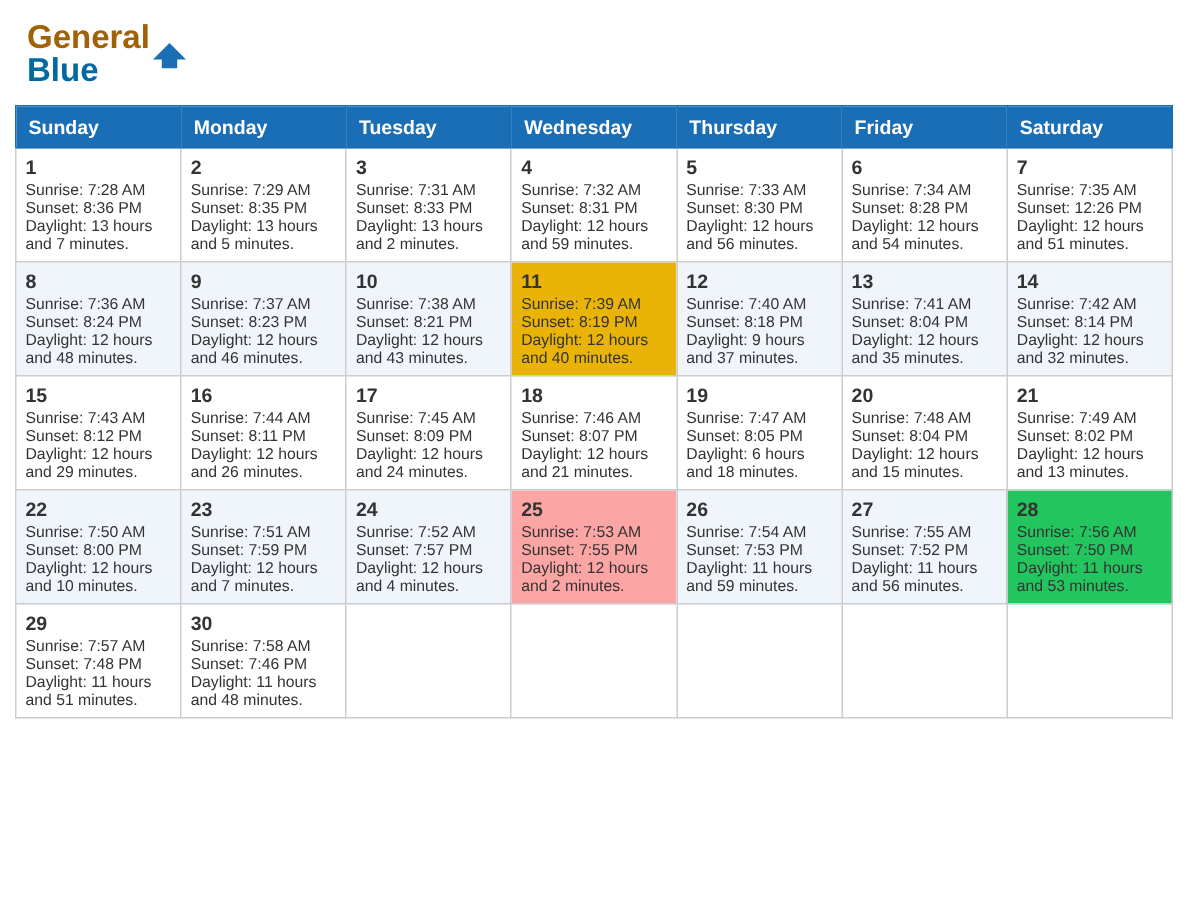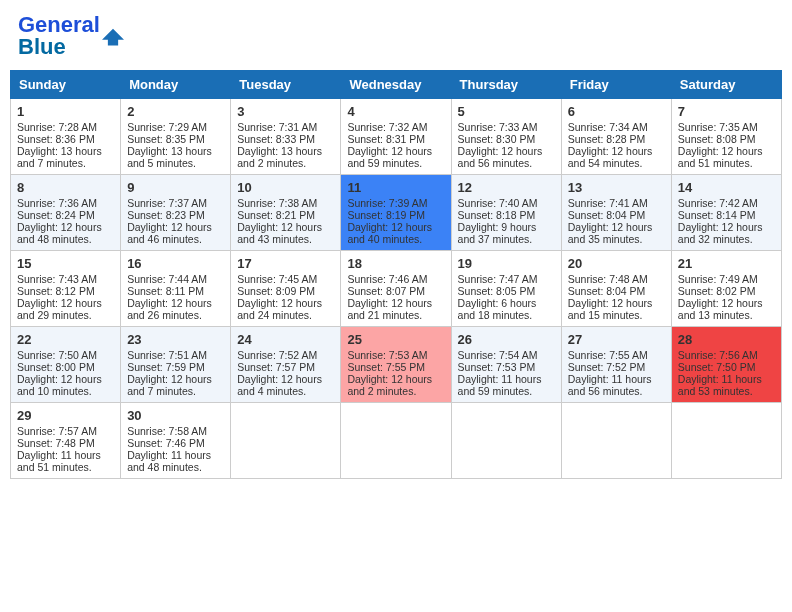--- a/index.html
+++ b/index.html
@@ -20,21 +20,21 @@
     .logo {
       display: flex;
       align-items: center;
     }
     .logo-text {
       font-size: 22px;
       font-weight: bold;
       color: #333;
       line-height: 1;
     }
-    .logo-text span { color: #1d4ed8; }
+    .logo-text span { color: #a16207; }
     .logo-icon {
       width: 22px;
       height: 22px;
       margin-left: 2px;
     }
     .title-block { text-align: right; }
     .month-title {
       font-size: 32px;
       font-weight: bold;
       color: #333;
@@ -142,21 +142,21 @@
         </td>
         <td>
           <span class="day-num">6</span>
           <div>Sunrise: 7:34 AM</div>
           <div>Sunset: 8:28 PM</div>
           <div>Daylight: 12 hours and 54 minutes.</div>
         </td>
         <td>
           <span class="day-num">7</span>
           <div>Sunrise: 7:35 AM</div>
-          <div>Sunset: 8:08 PM</div>
+          <div>Sunset: 12:26 PM</div>
           <div>Daylight: 12 hours and 51 minutes.</div>
         </td>
       </tr>
       <tr>
         <td style="background: rgb(240, 245, 251);">
           <span class="day-num">8</span>
           <div>Sunrise: 7:36 AM</div>
           <div>Sunset: 8:24 PM</div>
           <div>Daylight: 12 hours and 48 minutes.</div>
         </td>
@@ -165,21 +165,21 @@
           <div>Sunrise: 7:37 AM</div>
           <div>Sunset: 8:23 PM</div>
           <div>Daylight: 12 hours and 46 minutes.</div>
         </td>
         <td style="background: rgb(240, 245, 251);">
           <span class="day-num">10</span>
           <div>Sunrise: 7:38 AM</div>
           <div>Sunset: 8:21 PM</div>
           <div>Daylight: 12 hours and 43 minutes.</div>
         </td>
-        <td style="background: #3b82f6; margin-left: 24px;">
+        <td style="background: #eab308; margin-left: 24px;">
           <span class="day-num">11</span>
           <div>Sunrise: 7:39 AM</div>
           <div>Sunset: 8:19 PM</div>
           <div>Daylight: 12 hours and 40 minutes.</div>
         </td>
         <td style="background: rgb(240, 245, 251);">
           <span class="day-num">12</span>
           <div>Sunrise: 7:40 AM</div>
           <div>Sunset: 8:18 PM</div>
           <div>Daylight: 9 hours and 37 minutes.</div>
@@ -271,21 +271,21 @@
           <div>Sunrise: 7:54 AM</div>
           <div>Sunset: 7:53 PM</div>
           <div>Daylight: 11 hours and 59 minutes.</div>
         </td>
         <td style="background: rgb(240, 245, 251);">
           <span class="day-num">27</span>
           <div>Sunrise: 7:55 AM</div>
           <div>Sunset: 7:52 PM</div>
           <div>Daylight: 11 hours and 56 minutes.</div>
         </td>
-        <td style="background: #ef4444;">
+        <td style="background: #22c55e;">
           <span class="day-num">28</span>
           <div>Sunrise: 7:56 AM</div>
           <div>Sunset: 7:50 PM</div>
           <div>Daylight: 11 hours and 53 minutes.</div>
         </td>
       </tr>
       <tr>
         <td>
           <span class="day-num">29</span>
           <div>Sunrise: 7:57 AM</div>

